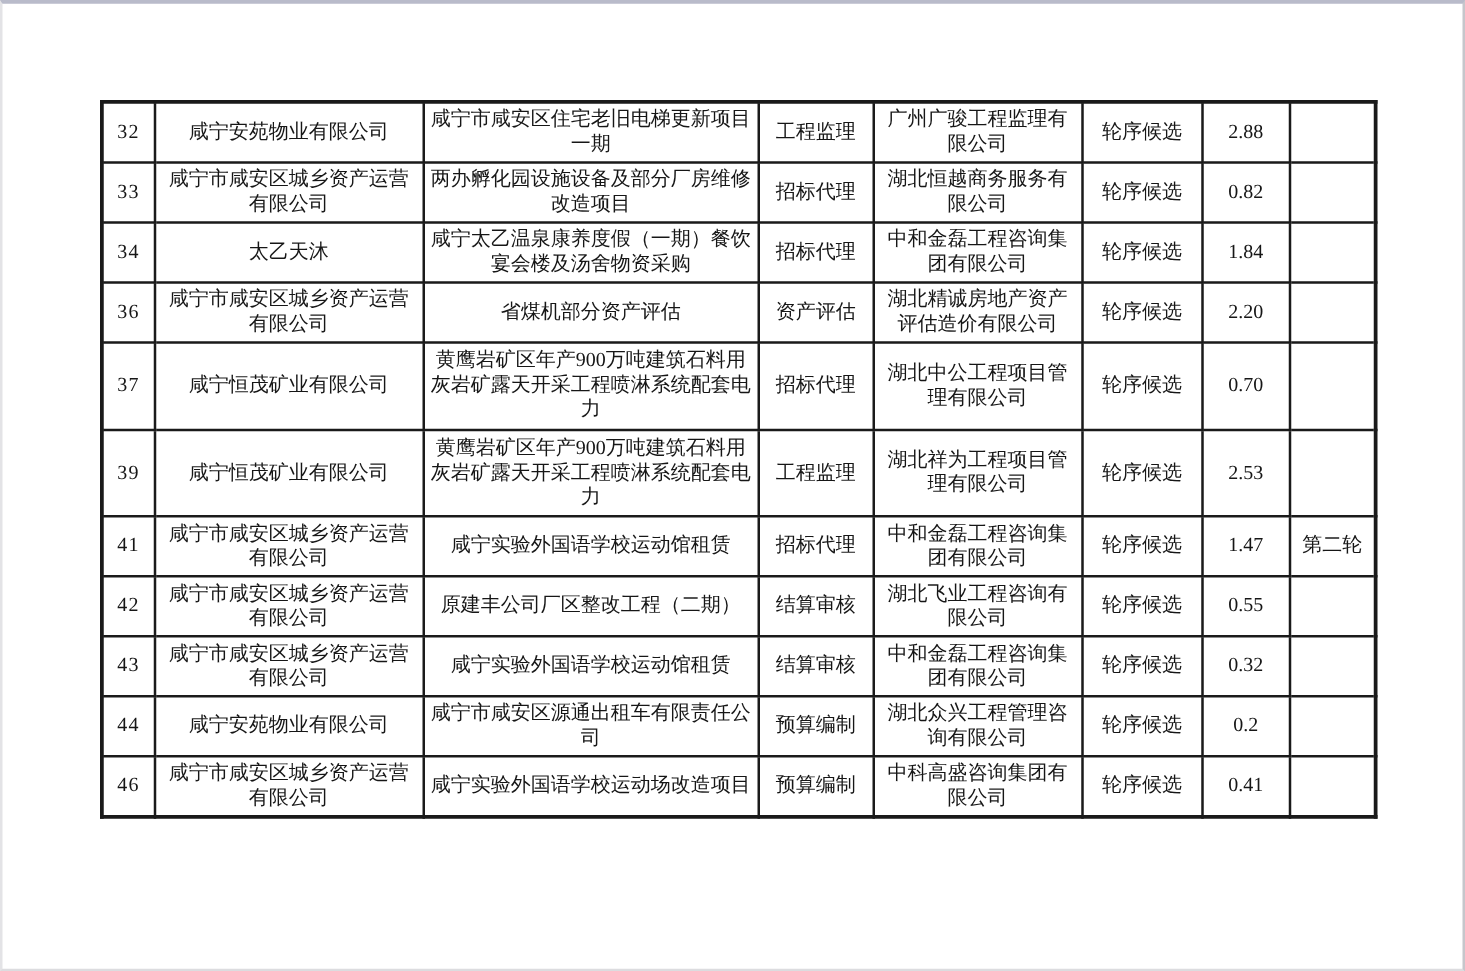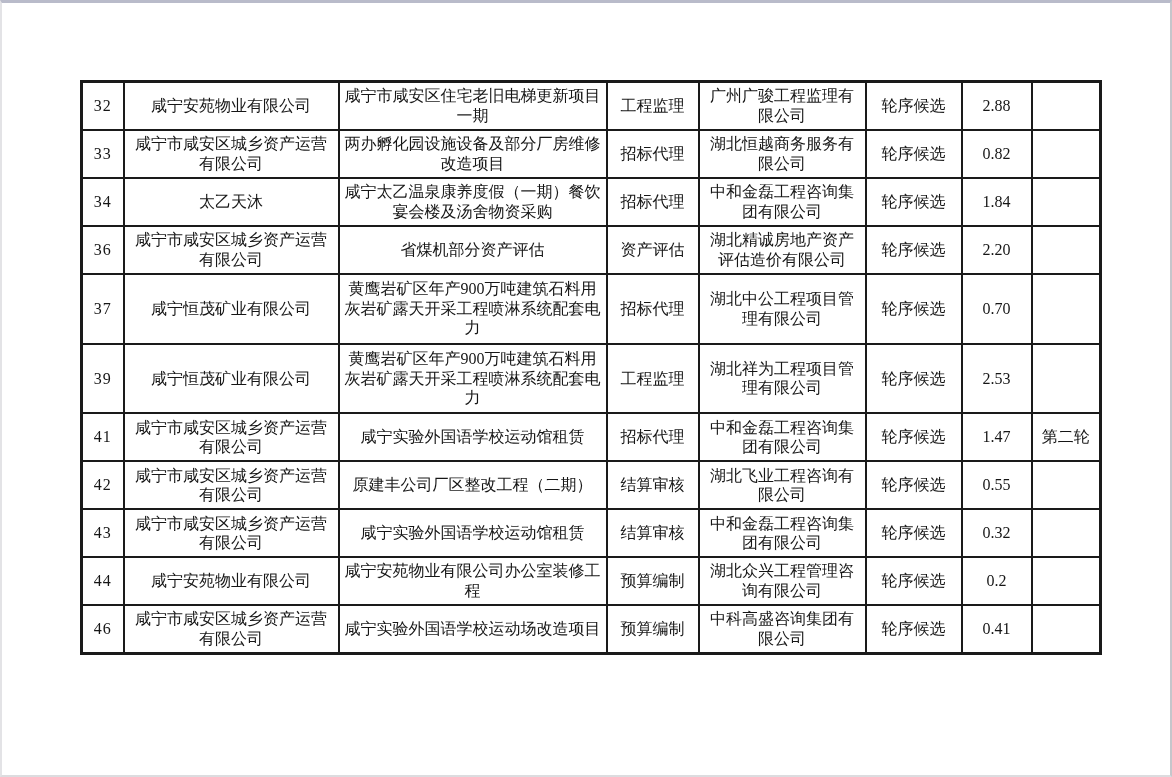--- a/index.html
+++ b/index.html
@@ -148,21 +148,21 @@
     <td class="c-project">咸宁实验外国语学校运动馆租赁</td>
     <td class="c-service">结算审核</td>
     <td class="c-agency">中和金磊工程咨询集团有限公司</td>
     <td class="c-status">轮序候选</td>
     <td class="c-score">0.32</td>
     <td class="c-note"></td>
   </tr>
         <tr class="doc-row">
     <td class="c-no">44</td>
     <td class="c-client">咸宁安苑物业有限公司</td>
-    <td class="c-project">咸宁安苑物业有限公司办公室装修工程</td>
+    <td class="c-project">咸宁市咸安区源通出租车有限责任公司</td>
     <td class="c-service">预算编制</td>
     <td class="c-agency">湖北众兴工程管理咨询有限公司</td>
     <td class="c-status">轮序候选</td>
     <td class="c-score">0.2</td>
     <td class="c-note"></td>
   </tr>
         <tr class="doc-row">
     <td class="c-no">46</td>
     <td class="c-client">咸宁市咸安区城乡资产运营有限公司</td>
     <td class="c-project">咸宁实验外国语学校运动场改造项目</td>

